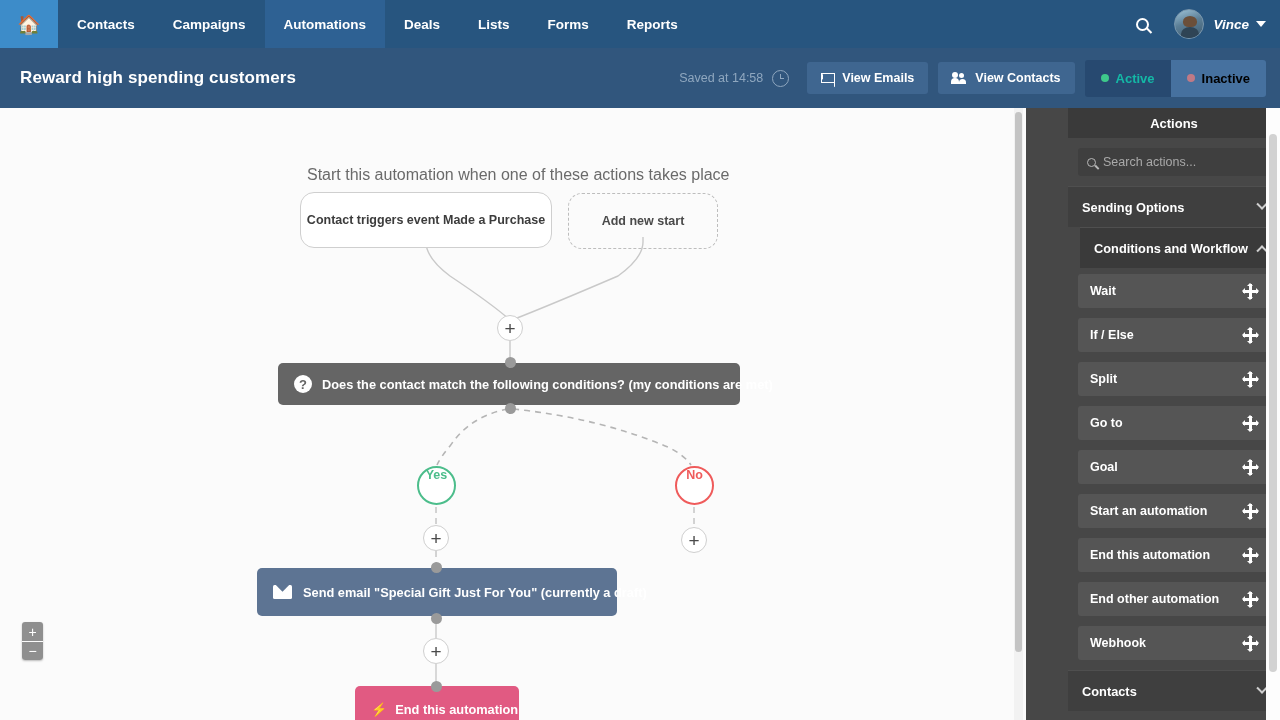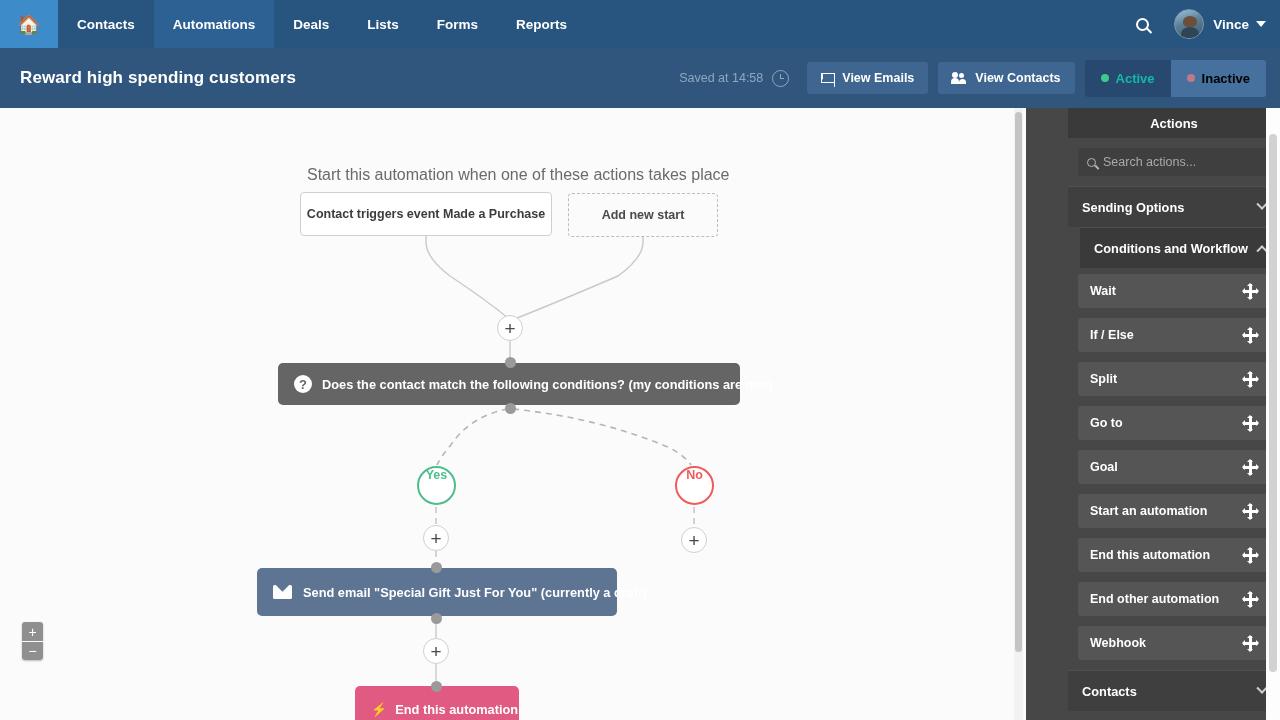--- a/index.html
+++ b/index.html
@@ -24,21 +24,21 @@
   #navitems { display: flex; align-items: stretch; }
   .navitem {
     padding: 0 19px; height: 48px;
     display: flex; align-items: center;
     color: #ffffff; font-size: 13.5px; font-weight: bold;
     white-space: nowrap; cursor: pointer;
   }
   .navitem.active { background: #2e6193; }
   #nav-right {
     margin-left: auto; display: flex; align-items: center;
-    padding-right: 14px; gap: 0px;
+    padding-right: 14px; gap: 0px; font-style: italic;
   }
   #search-icon-nav {
     width: 40px; height: 48px; display: flex; align-items: center;
     justify-content: center; cursor: pointer;
   }
   .magnifier {
     width: 13px; height: 13px; border: 2px solid #ffffff;
     border-radius: 50%; position: relative; display: inline-block;
   }
   .magnifier::after {
@@ -159,21 +159,21 @@
   }
   #canvas-scroll-thumb {
     position: absolute; top: 4px; left: 1px; width: 7px; height: 540px;
     background: #c4c4c4; border-radius: 4px;
   }
   #flow-head {
     position: absolute; left: 307px; top: 58px;
     font-size: 16px; color: #6a6a6a; white-space: nowrap;
   }
   .trigger-box {
-    position: absolute; height: 44px; border-radius: 4px;
+    position: absolute; height: 56px; border-radius: 14px;
     display: flex; align-items: center; justify-content: center;
     font-size: 12.5px; font-weight: bold; color: #3c3c3c;
     background: #ffffff; cursor: pointer; white-space: nowrap;
   }
   #trigger-1 {
     left: 300px; top: 84px; width: 252px;
     border: 1px solid #cfcfcf;
   }
   #trigger-2 {
     left: 568px; top: 85px; width: 150px;
@@ -349,20 +349,21 @@
 </style>
 </head>
 <body>
 
 <div id="topnav">
   <div id="home-cell">
     <span class="home-glyph">🏠</span>
   </div>
   <div id="navitems">
     <div class="navitem">Contacts</div>
+    <div class="navitem">Campaigns</div>
     <div class="navitem active">Automations</div>
     <div class="navitem">Deals</div>
     <div class="navitem">Lists</div>
     <div class="navitem">Forms</div>
     <div class="navitem">Reports</div>
   </div>
   <div id="nav-right">
     <div id="search-icon-nav">
       <span class="magnifier"></span>
     </div>

